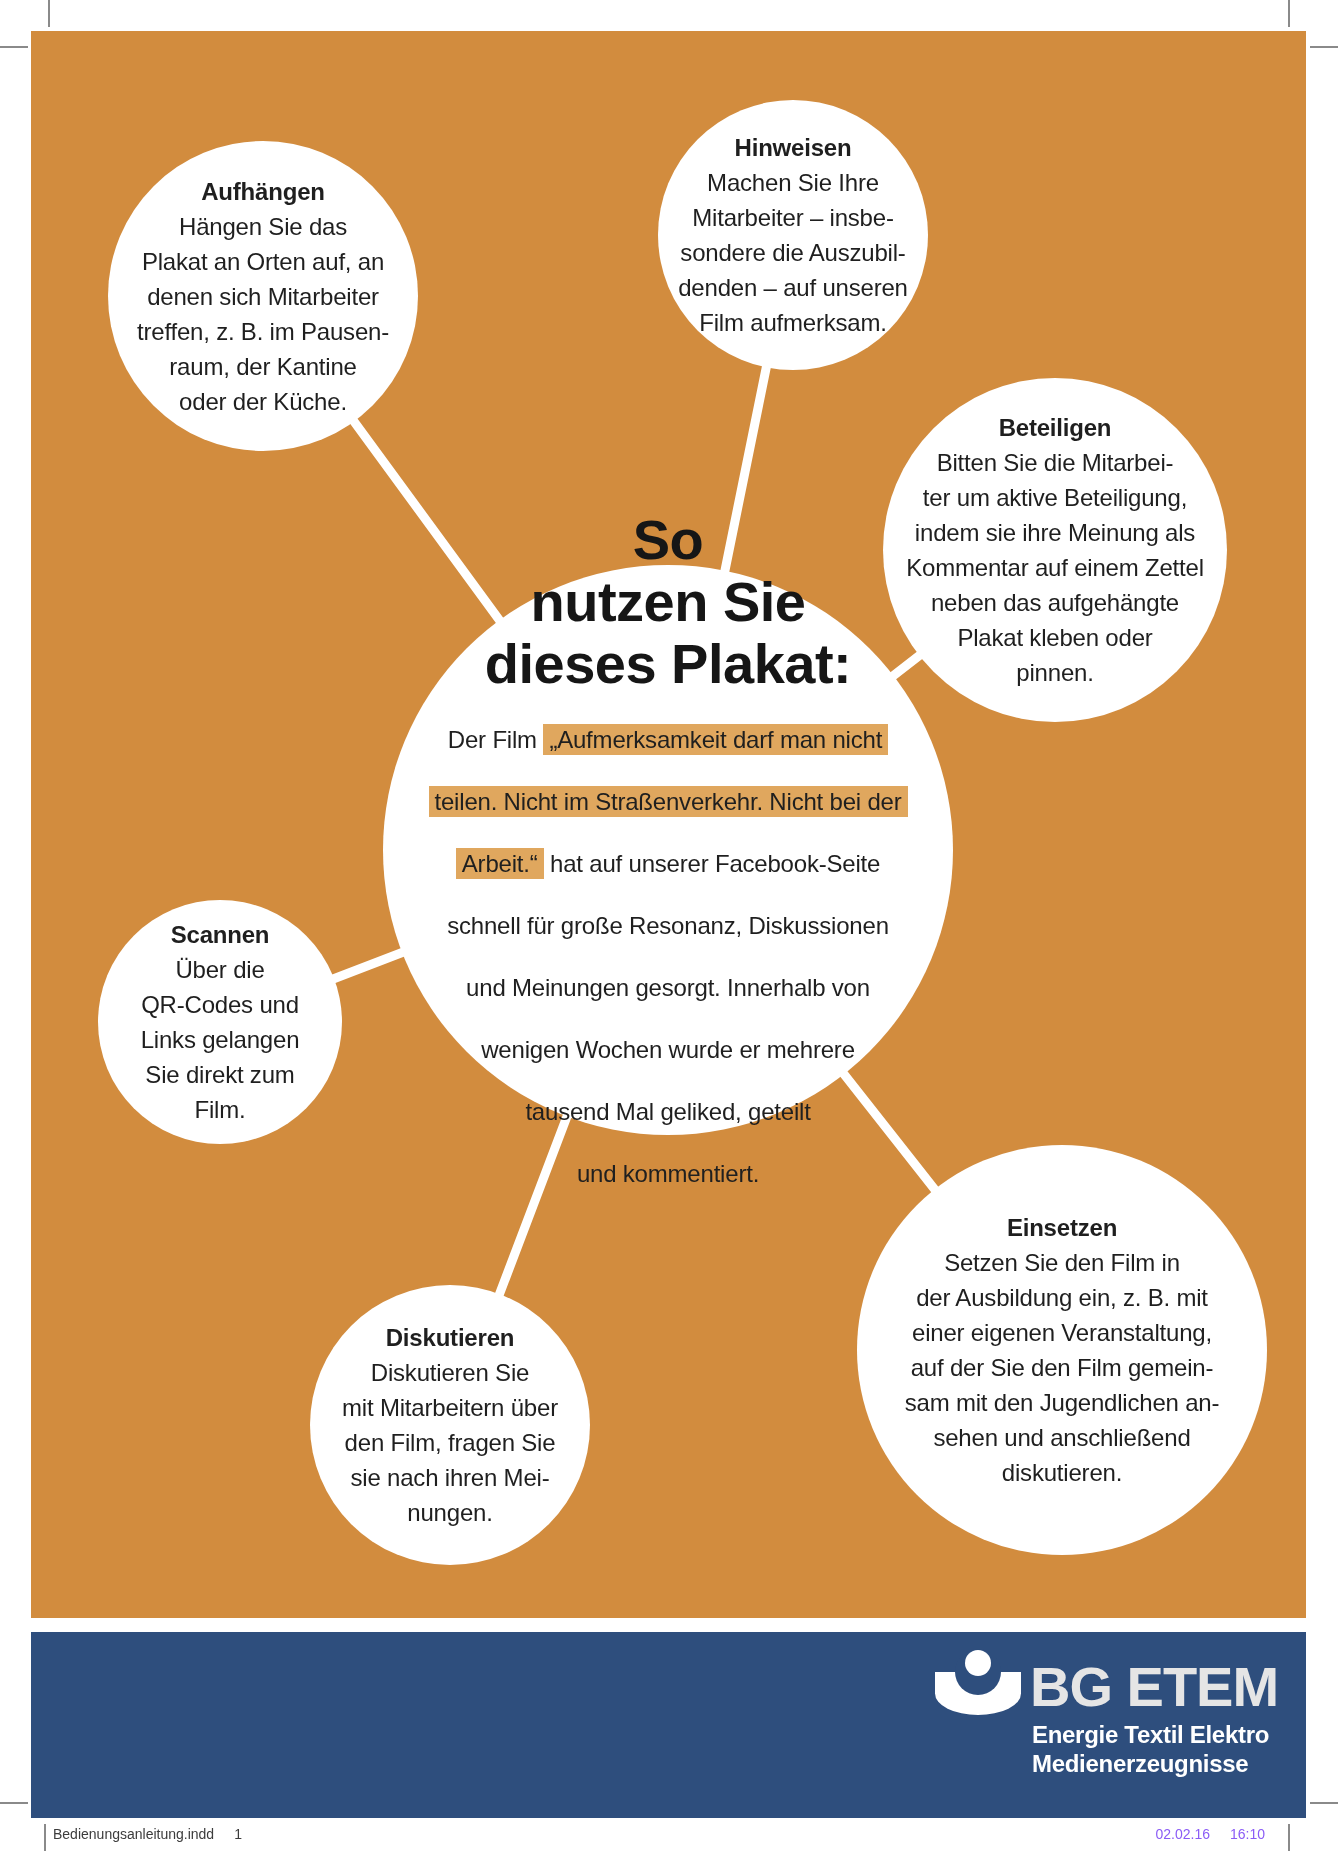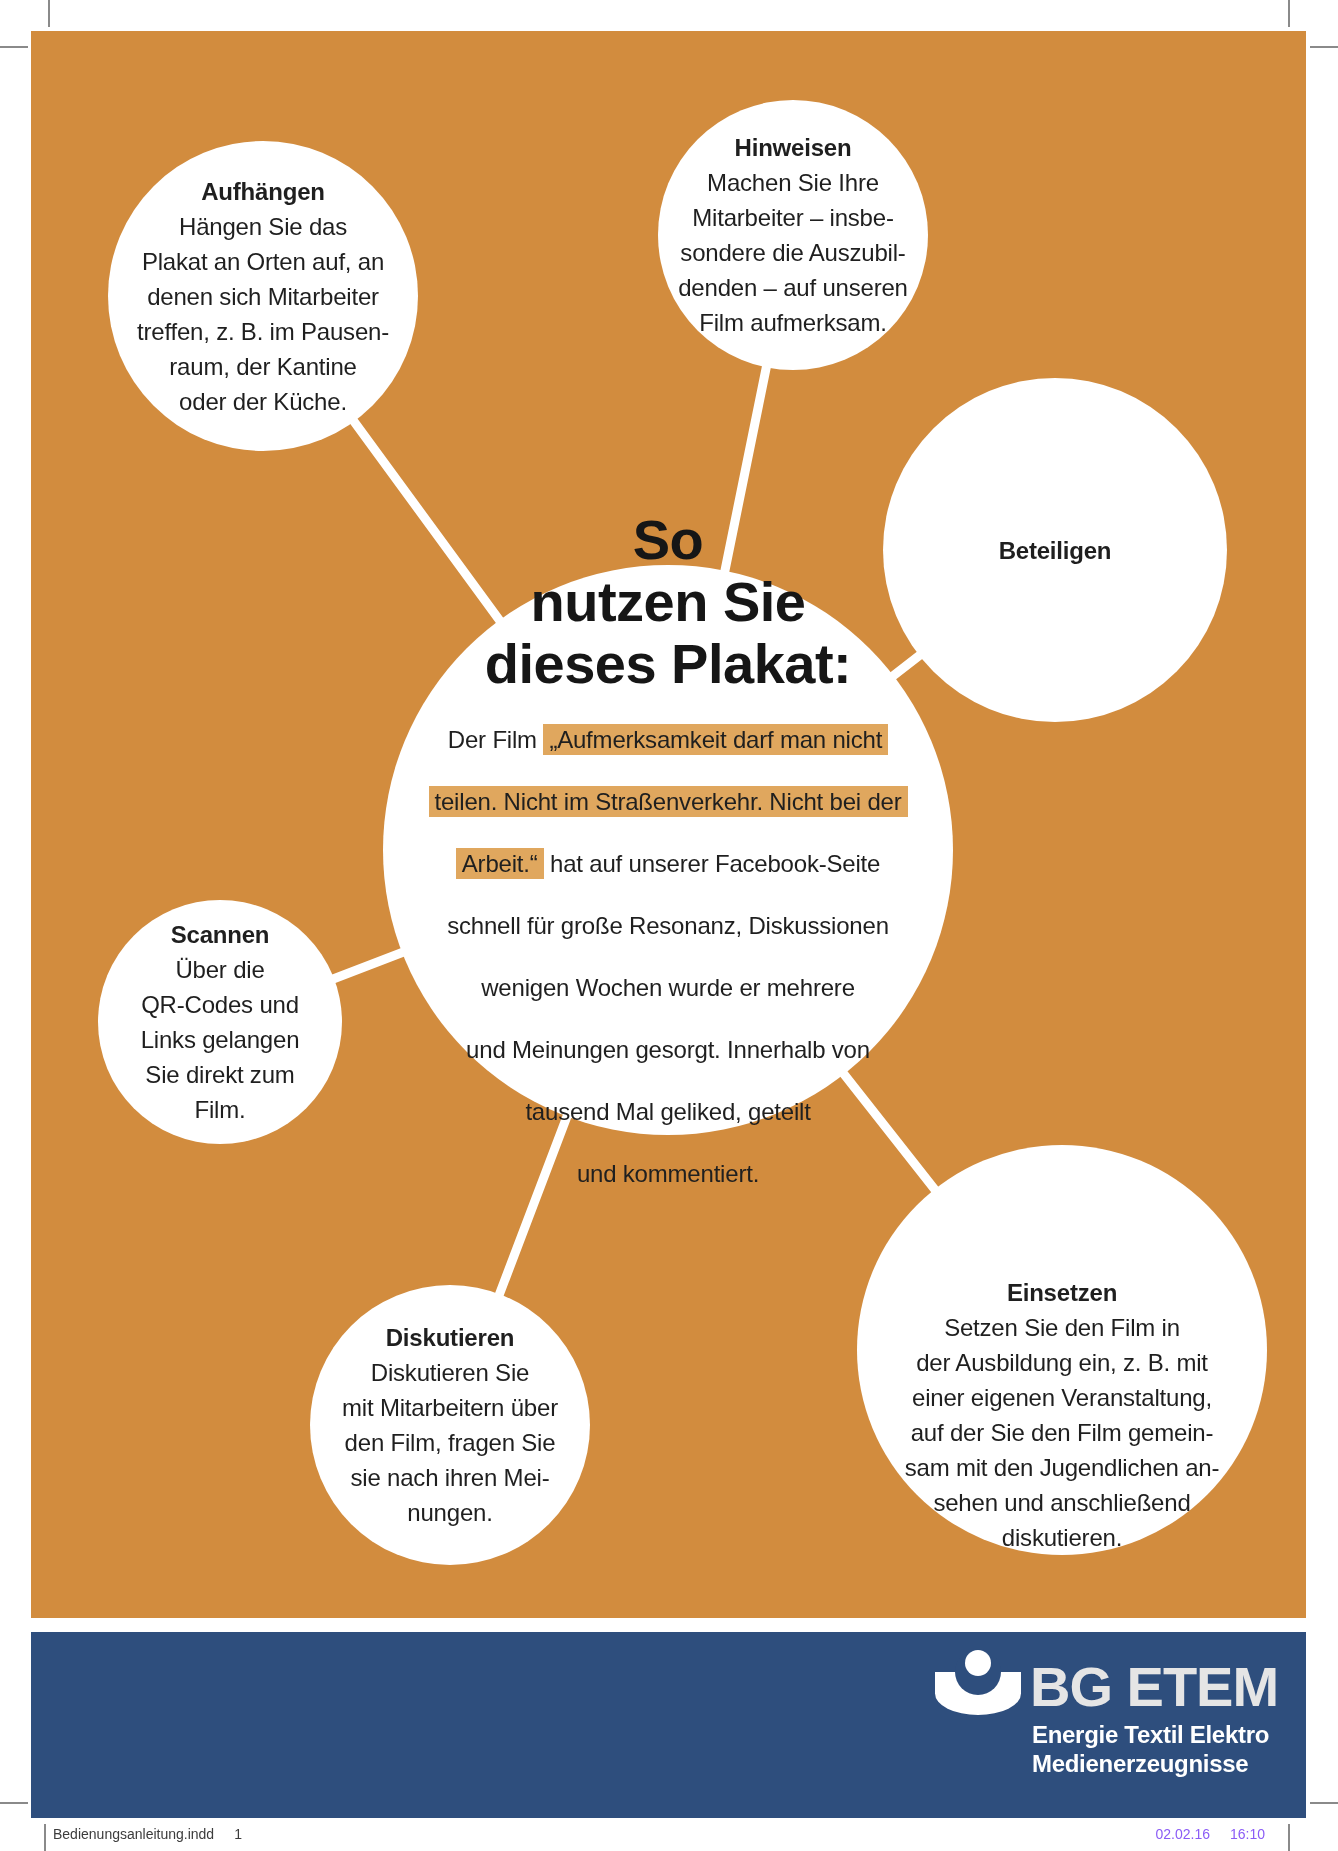--- a/index.html
+++ b/index.html
@@ -80,35 +80,42 @@
 Mitarbeiter – insbe-
 sondere die Auszubil-
 denden – auf unseren
 Film aufmerksam.</div>
       </div>
     </div>
 
     <div class="bubble" style="left:852px;top:347px;width:344px;height:344px;">
       <div class="bubble-inner">
         <div class="bubble-title">Beteiligen</div>
+        <div class="bubble-body prelines">Bitten Sie die Mitarbei-
+ter um aktive Beteiligung,
+indem sie ihre Meinung als
+Kommentar auf einem Zettel
+neben das aufgehängte
+Plakat kleben oder
+pinnen.</div>
       </div>
     </div>
 
     <div class="bubble" style="left:352px;top:534px;width:570px;height:570px;">
       <div class="bubble-inner">
         <div class="center-title prelines">So
 nutzen Sie
 dieses Plakat:</div>
         <div class="center-body">
           <div class="body-line"><span>Der Film </span><span class="hl">„Aufmerksamkeit darf man nicht</span></div>
           <div class="body-line"><span class="hl">teilen. Nicht im Straßenverkehr. Nicht bei der</span></div>
           <div class="body-line"><span class="hl">Arbeit.“</span><span> hat auf unserer Facebook-Seite</span></div>
           <div class="body-line">schnell für große Resonanz, Diskussionen</div>
+          <div class="body-line">und Meinungen gesorgt. Innerhalb von</div>
           <div class="body-line">wenigen Wochen wurde er mehrere</div>
-          <div class="body-line">und Meinungen gesorgt. Innerhalb von</div>
           <div class="body-line">tausend Mal geliked, geteilt</div>
           <div class="body-line">und kommentiert.</div>
         </div>
       </div>
     </div>
 
     <div class="bubble" style="left:67px;top:869px;width:244px;height:244px;">
       <div class="bubble-inner">
         <div class="bubble-title">Scannen</div>
         <div class="bubble-body prelines">Über die
@@ -123,21 +130,21 @@
       <div class="bubble-inner">
         <div class="bubble-title">Diskutieren</div>
         <div class="bubble-body prelines">Diskutieren Sie
 mit Mitarbeitern über
 den Film, fragen Sie
 sie nach ihren Mei-
 nungen.</div>
       </div>
     </div>
 
-    <div class="bubble" style="left:826px;top:1114px;width:410px;height:410px;align-items:flex-end;">
+    <div class="bubble" style="left:826px;top:1114px;width:410px;height:410px;">
       <div class="bubble-inner">
         <div class="bubble-title">Einsetzen</div>
         <div class="bubble-body prelines">Setzen Sie den Film in
 der Ausbildung ein, z. B. mit
 einer eigenen Veranstaltung,
 auf der Sie den Film gemein-
 sam mit den Jugendlichen an-
 sehen und anschließend
 diskutieren.</div>
       </div>

